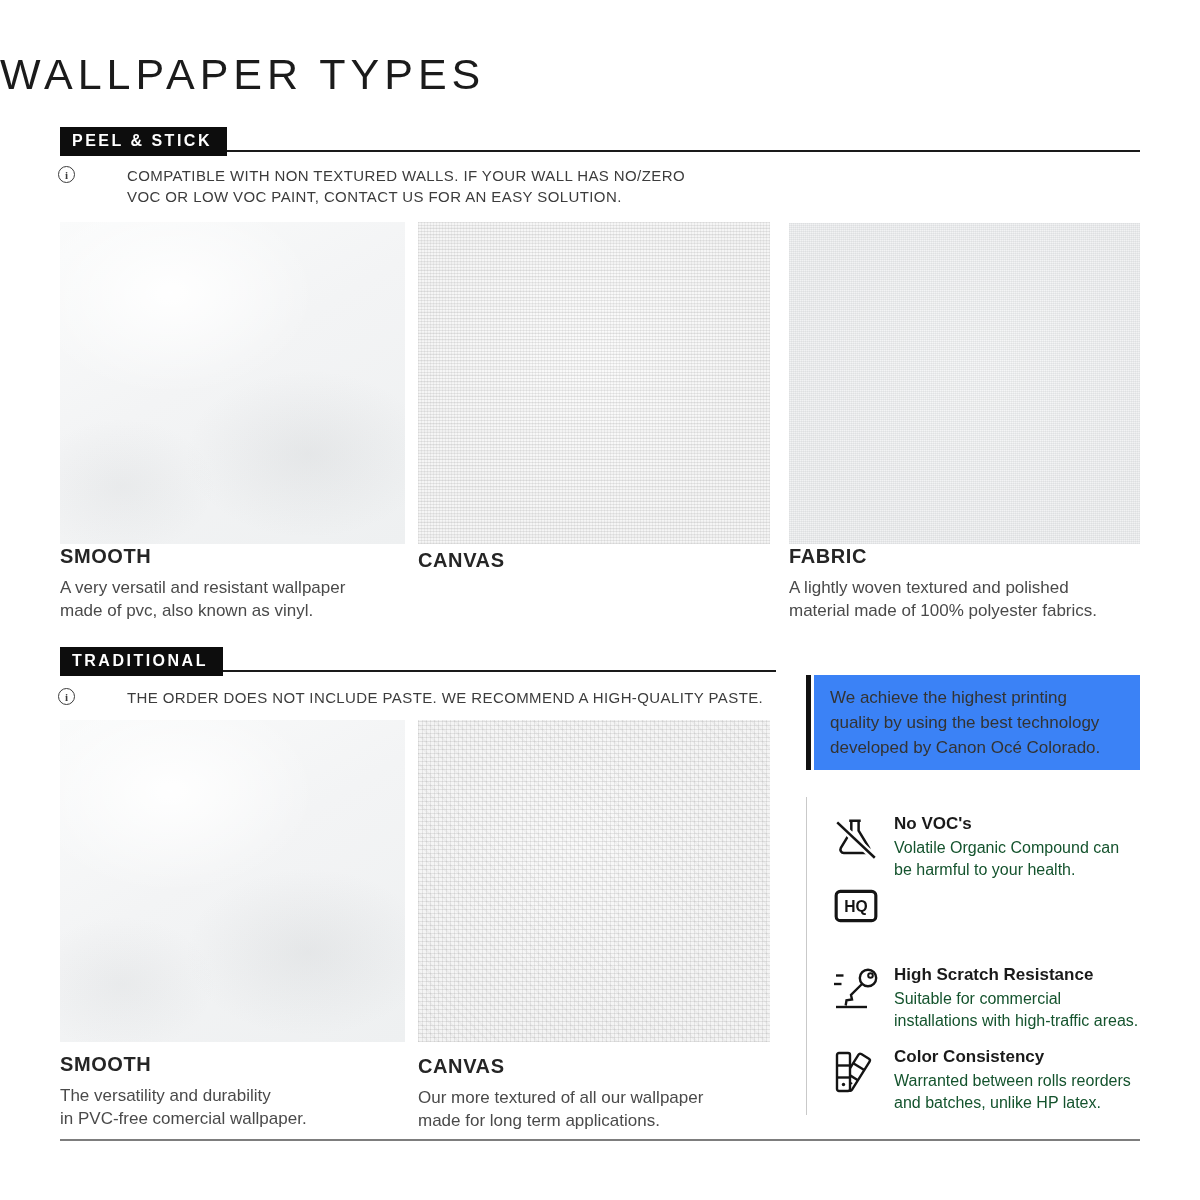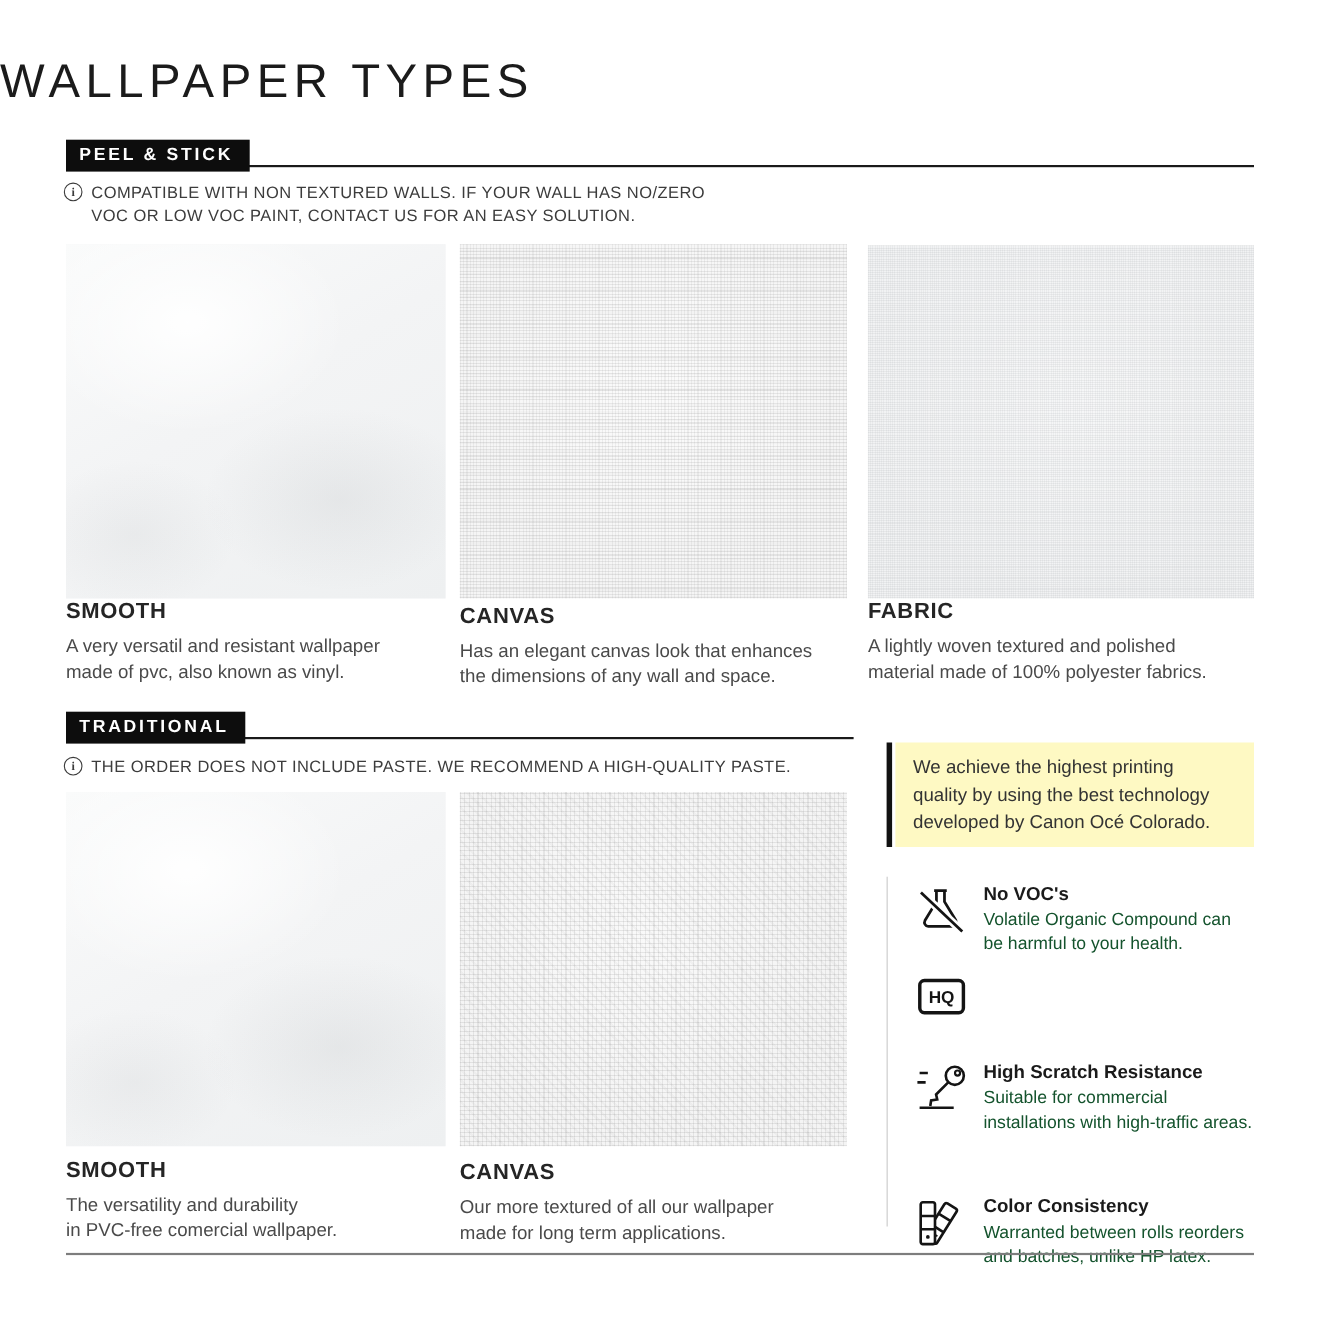--- a/index.html
+++ b/index.html
@@ -27,21 +27,21 @@
   
   .note { position:absolute; display:flex; align-items:flex-start; }
   .info-icon {
     flex:0 0 auto; width:17px; height:17px; border:1.6px solid #3b3b3b; border-radius:50%;
     display:inline-flex; align-items:center; justify-content:center;
     font-size:11px; font-weight:700; color:#3b3b3b; margin-right:8px; margin-top:1px;
     font-family:"Liberation Serif", serif;
   }
   .note-text {
     font-size:15px; line-height:21px; letter-spacing:0.4px;
-    color:#3c3c3c; font-weight:400;
+    color:#3c3c3c; font-weight:400;margin-left:44px;
   }
 
   
   .swatch { position:absolute; top:0; left:0; }
   .tex-smooth {
     background-color:#f6f6f7;
     background-image:
       radial-gradient(ellipse 60% 45% at 32% 22%, rgba(255,255,255,0.95), rgba(255,255,255,0) 70%),
       radial-gradient(ellipse 55% 40% at 72% 72%, rgba(125,130,135,0.10), rgba(125,130,135,0) 65%),
       radial-gradient(ellipse 45% 35% at 18% 82%, rgba(125,130,135,0.08), rgba(125,130,135,0) 60%),
@@ -77,21 +77,21 @@
     font-size:20px; font-weight:700; letter-spacing:0.6px; color:#252525; margin-bottom:8px;
   }
   .caption .swatch-desc {
     font-size:17px; line-height:23px; color:#4a4a4a;
   }
 
   
   .quote { position:absolute; left:806px; top:675px; width:334px; }
   .quote-bar { position:absolute; left:0; top:0; bottom:0; width:5px; background:#111; }
   .quote-inner {
-    margin-left:8px; background:#fef9c3; padding:10px 14px 10px 16px;
+    margin-left:8px; background:#3b82f6; padding:10px 14px 10px 16px;
     font-size:17px; line-height:25px; color:#333;
   }
 
   
   .features { position:absolute; left:806px; top:797px; width:336px; height:320px; }
   .features-rule { position:absolute; left:0; top:0; width:1px; height:318px; background:#c9c9c9; }
   .feature { position:absolute; left:26px; display:flex; align-items:flex-start; }
   .f-icon { flex:0 0 52px; width:52px; margin-top:1px; color:#141414; }
   .f-icon svg { display:block; }
   .f-text { margin-left:10px; }
@@ -120,22 +120,20 @@
   <div class="swatch tex-canvas-fine" style="left:418px; top:222px; width:352px; height:322px;"></div>
   <div class="swatch tex-fabric" style="left:789px; top:223px; width:351px; height:321px;"></div>
 
   <div class="caption" style="left:60px; top:545px; width:345px;">
     <div class="swatch-name">SMOOTH</div>
     <div class="swatch-desc pre">A very versatil and resistant wallpaper
 made of pvc, also known as vinyl.</div>
   </div>
   <div class="caption" style="left:418px; top:549px; width:352px;">
     <div class="swatch-name">CANVAS</div>
-    <div class="swatch-desc pre">Has an elegant canvas look that enhances
-the dimensions of any wall and space.</div>
   </div>
   <div class="caption" style="left:789px; top:545px; width:351px;">
     <div class="swatch-name">FABRIC</div>
     <div class="swatch-desc pre">A lightly woven textured and polished
 material made of 100% polyester fabrics.</div>
   </div>
 
   <div class="section-tag" style="left:60px; top:647px;">TRADITIONAL</div>
   <div class="section-rule" style="left:60px; top:670px; width:716px;"></div>
 
@@ -161,21 +159,21 @@
   <div class="quote">
     <div class="quote-bar"></div>
     <div class="quote-inner pre">We achieve the highest printing
 quality by using the best technology
 developed by Canon Océ Colorado.</div>
   </div>
 
   <div class="features">
     <div class="features-rule"></div>
 
-    <div class="feature" style="top:6px;">
+    <div class="feature" style="top:17px;">
       <span class="f-icon">
         <svg width="48" height="48" viewBox="0 0 46 46" fill="none" stroke="currentColor" stroke-width="2.4">
           <path d="M16.5 5.5 h11 M18.5 5.5 v9.5 L8.5 31.5 a3.4 3.4 0 0 0 2.9 5 h21.2 a3.4 3.4 0 0 0 2.9-5 L25.5 15 V5.5"></path>
           <line x1="5" y1="7" x2="41" y2="41" stroke="#ffffff" stroke-width="7"></line>
           <line x1="5" y1="7" x2="41" y2="41"></line>
         </svg>
       </span>
       <span class="f-text">
         <div class="f-title">No VOC's</div>
         <div class="f-desc pre">Volatile Organic Compound can
@@ -203,21 +201,21 @@
           <path d="M4 41 h31"></path>
         </svg>
       </span>
       <span class="f-text">
         <div class="f-title">High Scratch Resistance</div>
         <div class="f-desc pre">Suitable for commercial
 installations with high-traffic areas.</div>
       </span>
     </div>
 
-    <div class="feature" style="top:250px;margin-top:40px;">
+    <div class="feature" style="top:250px;">
       <span class="f-icon">
         <svg width="48" height="48" viewBox="0 0 48 48" fill="none" stroke="currentColor" stroke-width="2.4">
           <g transform="rotate(32 24 24)">
             <rect x="17" y="6" width="13" height="37" rx="2" fill="#ffffff"></rect>
             <line x1="17" y1="18" x2="30" y2="18"></line>
             <line x1="17" y1="30" x2="30" y2="30"></line>
             <path d="M20 36 l7 0" stroke-width="1.6"></path>
           </g>
           <rect x="5" y="5" width="13" height="38" rx="2" fill="#ffffff"></rect>
           <line x1="5" y1="17.5" x2="18" y2="17.5"></line>

